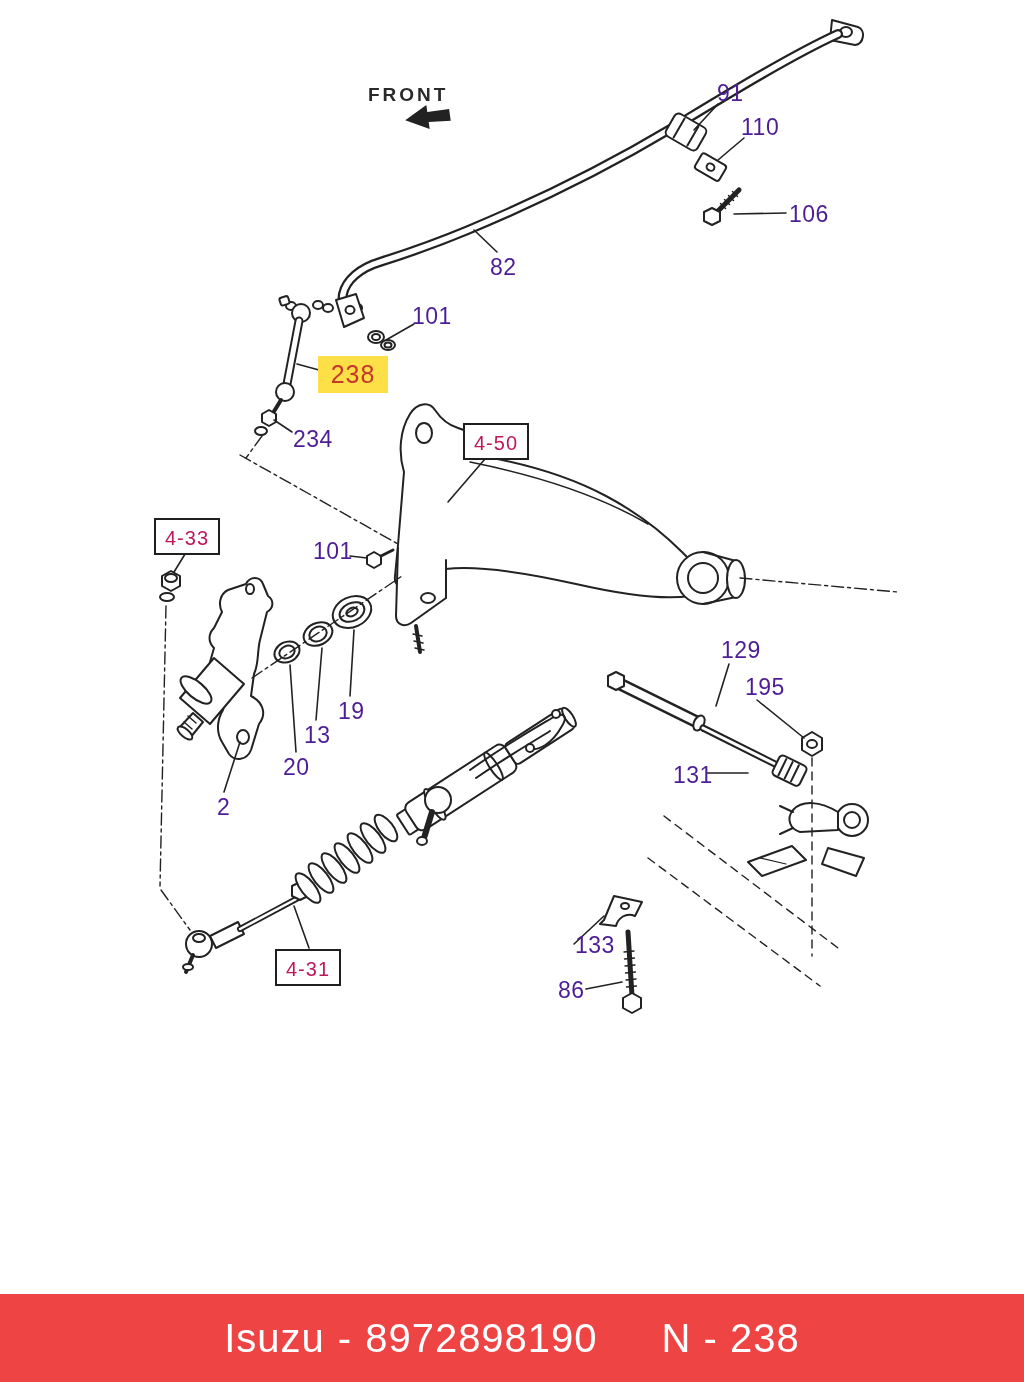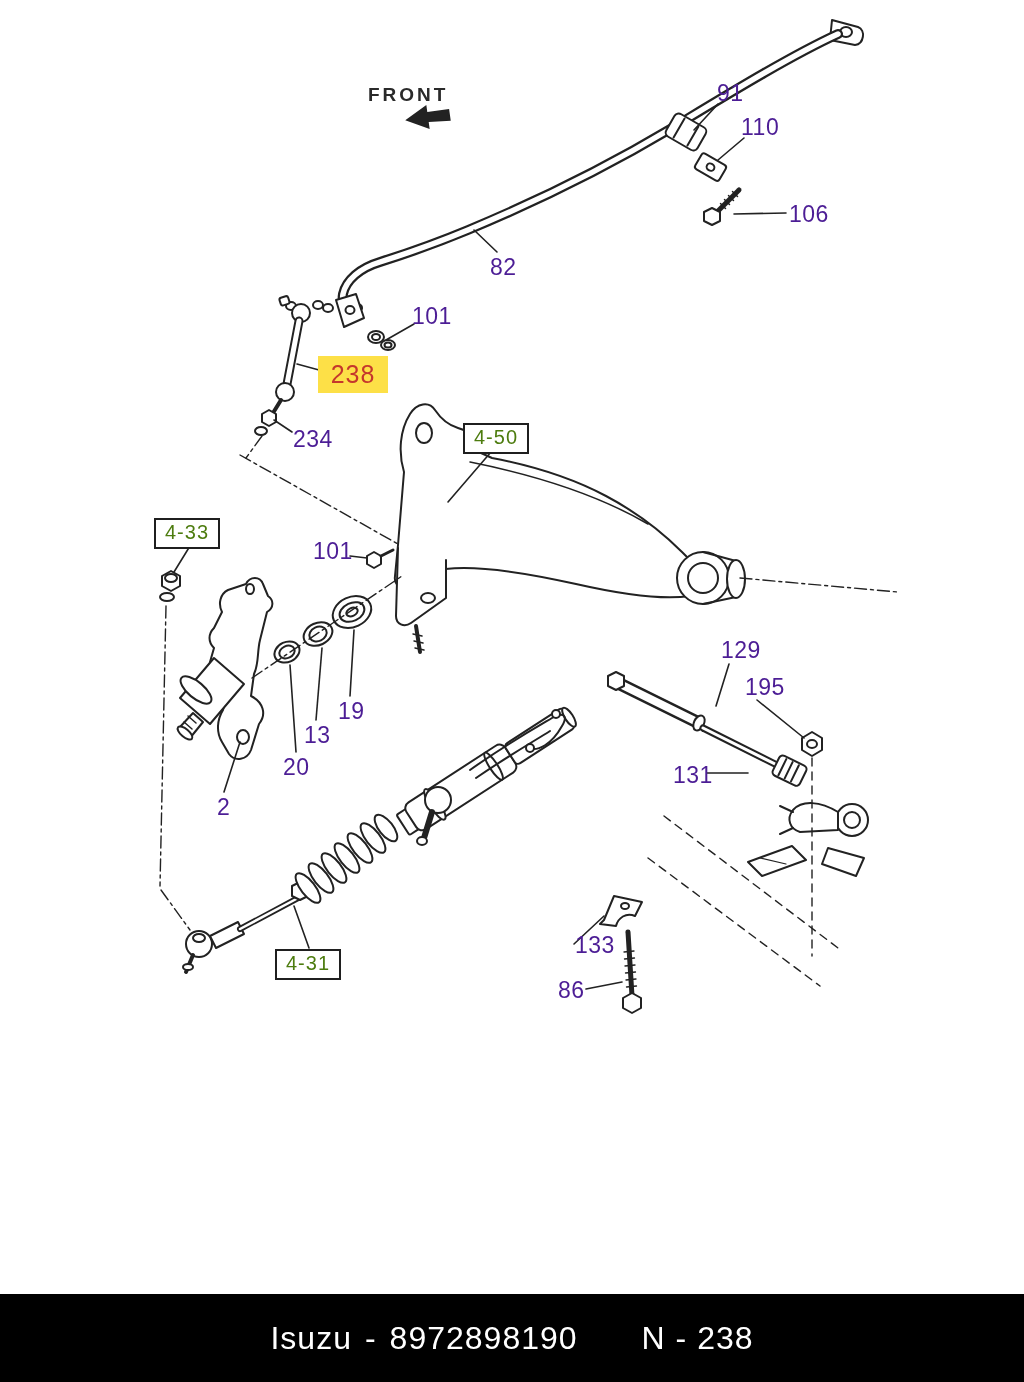--- a/index.html
+++ b/index.html
@@ -7,36 +7,36 @@
     width:1024px;height:1382px;position:relative;background:#ffffff;
     font-family:"Liberation Sans", sans-serif;overflow:hidden;
   }
   .canvas{position:absolute;left:0;top:0;width:1024px;height:1062px;border-radius:16px;}
   .canvas svg{position:absolute;left:0;top:0;}
   .part-label{
     position:absolute;font-size:23px;color:#4c1d95;white-space:nowrap;
     letter-spacing:0.5px;
   }
   .boxed-label{
-    position:absolute;font-size:20px;color:#4d7c0f;background:#fff;
-    border:2px solid #1f1f1f;padding:1px 9px 3px;letter-spacing:1px;white-space:nowrap;
+    position:absolute;font-size:20px;color:#be185d;background:#fff;
+    border:2px solid #1f1f1f;padding:7px 9px 3px;letter-spacing:1px;white-space:nowrap;
   }
   .highlight-label{
     position:absolute;left:318px;top:356px;width:70px;height:37px;
     background:#fde047;color:#c5372c;font-size:25px;
     display:flex;align-items:center;justify-content:center;letter-spacing:1px;
   }
   .front-label{
     position:absolute;left:368px;top:84px;font-size:19px;font-weight:bold;
     letter-spacing:3px;color:#2a2a2a;
   }
   .footer{
-    position:absolute;left:0;bottom:0;width:1024px;height:88px;background:#000000;
+    position:absolute;left:0;bottom:0;width:1024px;height:88px;background:#ef4444;
     color:#ffffff;display:flex;align-items:center;justify-content:center;
-    font-size:32px;letter-spacing:1px;
+    font-size:40px;letter-spacing:1px;
   }
   .footer .left-group{display:flex;gap:13px;margin-right:64px;}
   
   #l91{left:717px;top:80px;}    #l110{left:741px;top:114px;}
   #l106{left:789px;top:201px;}  #l82{left:490px;top:254px;}
   #l101a{left:412px;top:303px;} #l234{left:293px;top:426px;}
   #b450{left:463px;top:423px;}  #b433{left:154px;top:518px;}
   #l101b{left:313px;top:538px;} #l129{left:721px;top:637px;}
   #l132{left:745px;top:674px;}  #l131{left:673px;top:762px;}
   #l19{left:338px;top:698px;}   #l13{left:304px;top:722px;}

